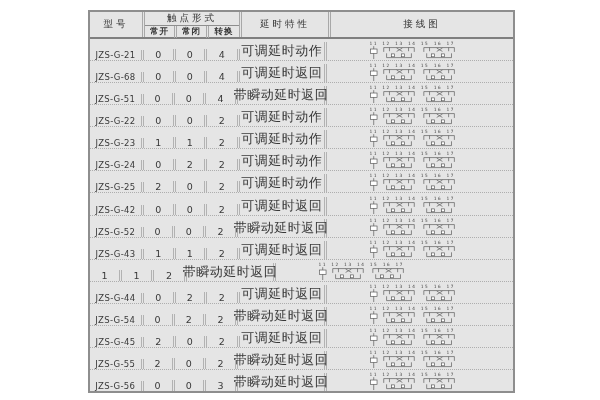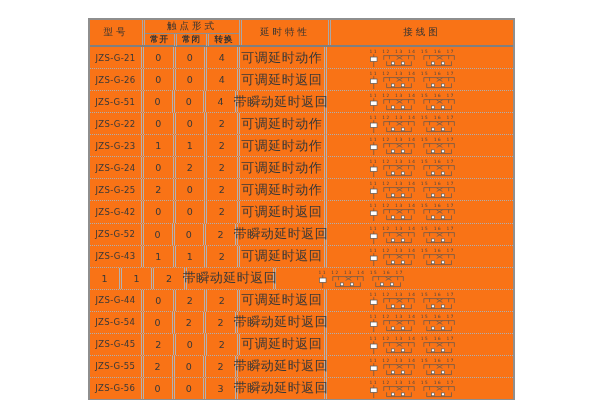--- a/index.html
+++ b/index.html
@@ -2,21 +2,21 @@
 <html><head>
 <meta charset="utf-8">
 <style>
   * { margin:0; padding:0; box-sizing:border-box; }
   html,body { width:600px; height:400px; background:#ffffff; overflow:hidden;
               font-family:"DejaVu Sans","Liberation Sans",sans-serif; }
   .page { position:relative; width:600px; height:400px; background:#fff; }
 
   .spec-table {
     position:absolute; left:88px; top:10px; width:427px; height:383px;
-    border:2px solid #8e8e8e; background:#f97316; display:flex; flex-direction:column;margin-top:8px;
+    border:2px solid #8e8e8e; background:#e5e5e5; display:flex; flex-direction:column;
   }
 
   
   .thead { display:flex; height:27px; border-bottom:2px solid #7f7f7f; flex:0 0 auto; }
   .hcell { display:flex; align-items:center; justify-content:center;
            font-size:9.5px; color:#333; letter-spacing:3px; white-space:nowrap; }
   .h-model   { width:55px; border-right:3px double #a8a8a8; }
   .h-contact { width:97px; border-right:3px double #a8a8a8; display:flex; flex-direction:column; }
   .h-contact-top { flex:1; display:flex; align-items:center; justify-content:center;
                    font-size:9.5px; color:#333; letter-spacing:3px;
@@ -25,21 +25,21 @@
   .h-sub { display:flex; align-items:center; justify-content:center;
            font-size:8.5px; color:#333; letter-spacing:1px;font-weight:bold; }
   .h-sub-no { width:32px; border-right:3px double #a8a8a8; }
   .h-sub-nc { width:32px; border-right:3px double #a8a8a8; }
   .h-sub-co { flex:1; }
   .h-delay   { width:89px; border-right:3px double #a8a8a8; }
   .h-diagram { flex:1; }
 
   
   .tbody { flex:1; display:flex; flex-direction:column; }
-  .row { flex:1; display:flex; border-bottom:1px dotted #aeaeae; }
+  .row { flex:1; display:flex; border-bottom:1px dotted #aeaeae;align-items:flex-end; }
   .row:last-child { border-bottom:none; }
   .cell { display:flex; align-items:center; justify-content:center;
           color:#383838; white-space:nowrap; }
   .c-model { width:55px; border-right:3px double #b2b2b2; font-size:8.5px; letter-spacing:0.3px; }
   .c-no, .c-nc { width:32px; border-right:3px double #b2b2b2; font-size:9.5px; }
   .c-co { width:33px; border-right:3px double #b2b2b2; font-size:9.5px; }
   .c-delay { width:89px; border-right:3px double #b2b2b2; font-size:13px; letter-spacing:0.5px; }
   .c-diagram { flex:1; padding:0 2px; justify-content:flex-start; }
   .c-diagram svg { width:182px; height:21px; display:block; }
   .wire { stroke:#555; stroke-width:0.7; fill:none; }
@@ -102,21 +102,21 @@
           <path class="wire" d="M110.5 9.5 L116.5 13 M116.5 9.5 L110.5 13"></path>
           <path class="wire" d="M100 15 V19.5 H126 V15"></path>
           <rect class="coilbox" x="105" y="15.6" width="3.2" height="3"></rect>
           <rect class="coilbox" x="115.5" y="15.6" width="3.2" height="3"></rect>
         </g>
       </svg>
     </div>
   </div>
 
   <div class="row">
-    <div class="cell c-model">JZS-G-26</div>
+    <div class="cell c-model">JZS-G-68</div>
     <div class="cell c-no">0</div>
     <div class="cell c-nc">0</div>
     <div class="cell c-co">4</div>
     <div class="cell c-delay">可调延时返回</div>
     <div class="cell c-diagram">
       <svg viewBox="0 0 186 22">
 
         <text class="term-text" x="40" y="6" textLength="88">11 12 13 14 15 16 17</text>
 
         <g>

